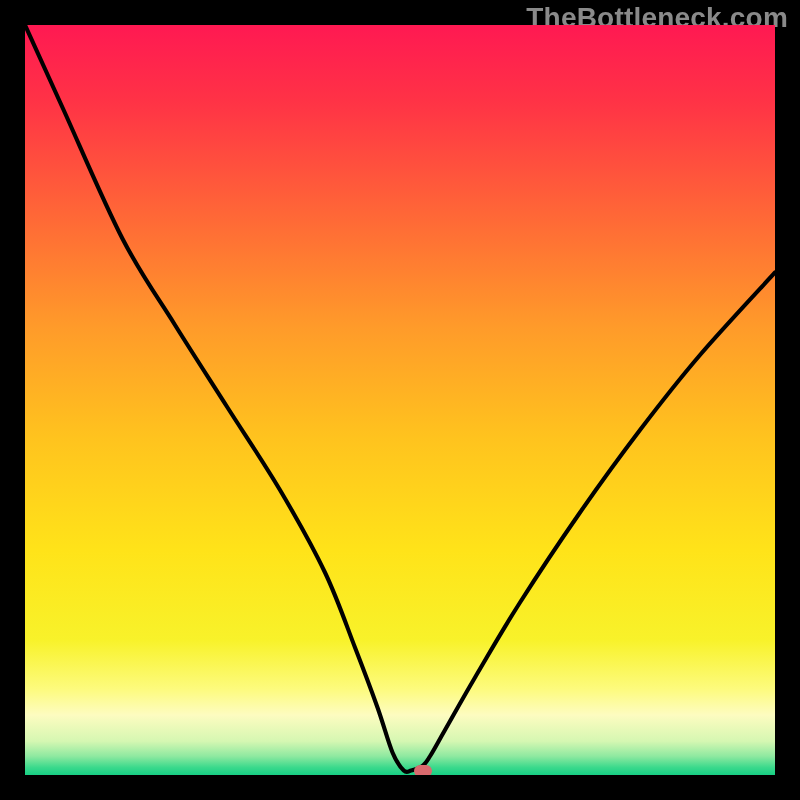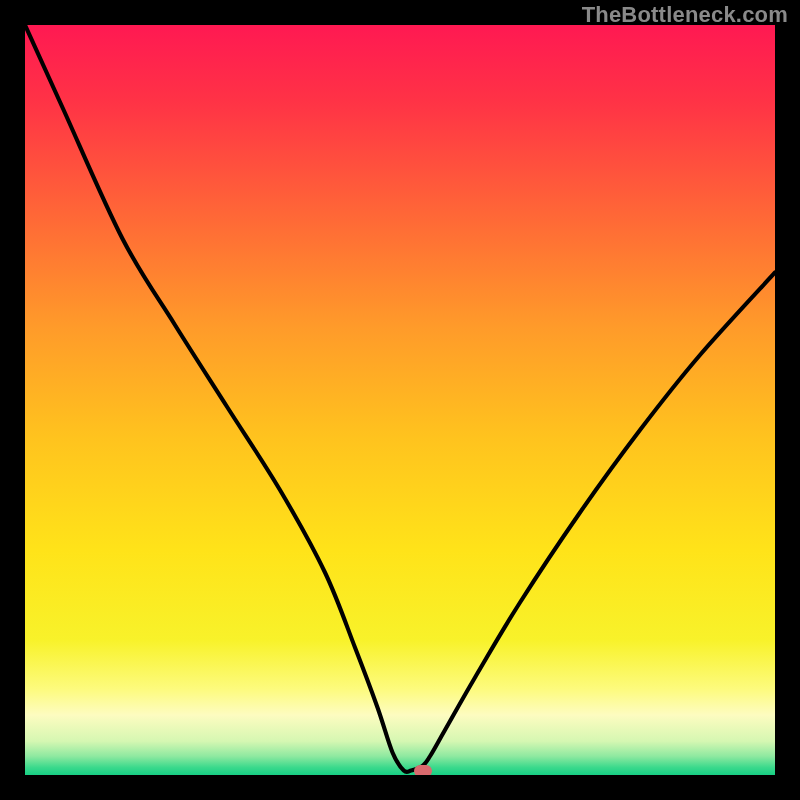--- a/index.html
+++ b/index.html
@@ -45,21 +45,21 @@
     width: 18px;
     height: 12px;
     border-radius: 6px;
     transform: translate(-50%, -50%);
   }
   .watermark {
     position: absolute;
     top: 2px;
     right: 12px;
     font-family: Arial, Helvetica, sans-serif;
-    font-size: 22px;
+    font-size: 28px;
     font-weight: 600;
     color: #8a8a8a;
     letter-spacing: 0.2px;
   }
 </style>
 </head>
 <body>
 
 <div class="frame">
   <div class="watermark">TheBottleneck.com</div>

